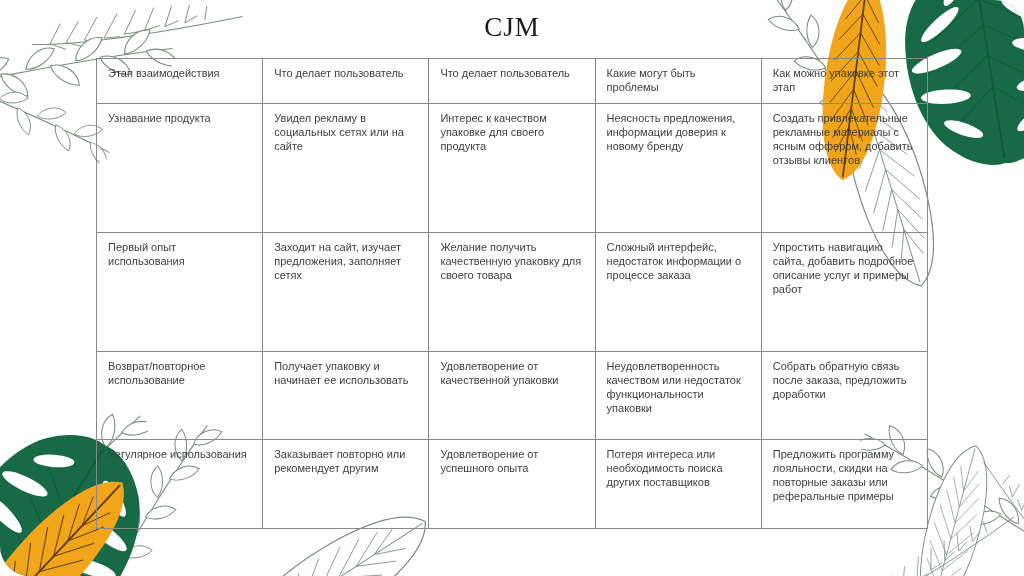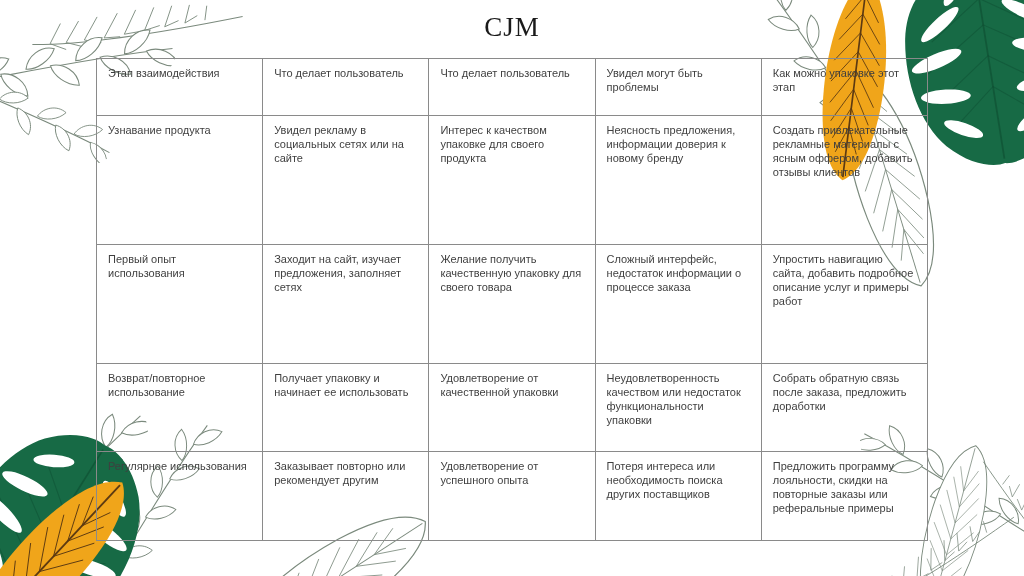--- a/index.html
+++ b/index.html
@@ -1,31 +1,31 @@
 <!DOCTYPE html>
 <html lang="ru" style="--leaf-green: #176a45; --leaf-yellow: #f0a51a; --leaf-vein: #5c3a12; --line-art: #7b8a7d; --table-border: #8a8a8a; --text-color: #3f3f3f; --title-color: #1a1a1a;"><head>
 <meta charset="utf-8">
 <style>
   :root{
     --leaf-green:#176a45; --leaf-yellow:#f0a51a; --leaf-vein:#5c3a12;
     --line-art:#7b8a7d; --table-border:#8a8a8a; --text-color:#3f3f3f; --title-color:#1a1a1a;
   }
   html,body{margin:0;padding:0;}
   body{width:1024px;height:576px;background:#fff;font-family:"Liberation Sans",sans-serif;}
-  .stage{position:relative;width:1024px;height:576px;overflow:hidden;background:#fff;}
+  .stage{position:relative;width:1024px;height:576px;overflow:hidden;background:#fff;border-radius:30px;}
   .deco{position:absolute;z-index:0;pointer-events:none;}
   .title{position:absolute;top:12px;left:0;width:100%;text-align:center;z-index:2;margin:0;
          font-family:"Liberation Serif","DejaVu Serif",serif;font-weight:normal;
          font-size:27px;letter-spacing:1px;color:var(--title-color);}
   table.cjm{position:absolute;left:96px;top:58px;width:832px;z-index:1;
             border-collapse:collapse;table-layout:fixed;background:transparent;}
   .cjm th,.cjm td{border:1px solid var(--table-border);vertical-align:top;text-align:left;
             padding:8px 11px;font-size:11px;line-height:1.27;color:var(--text-color);
             font-weight:normal;overflow:hidden;}
-  tr.hh{height:57px} tr.r1{height:129px} tr.r2{height:119px} tr.r3{height:88px} tr.r4{height:89px}
+  tr.hh{height:45px} tr.r1{height:129px} tr.r2{height:119px} tr.r3{height:88px} tr.r4{height:89px}
   svg{display:block;}
 </style>
 </head>
 <body>
 
 <div class="stage">
 
   <svg width="0" height="0" style="position:absolute" aria-hidden="true">
     <defs>
       <symbol id="monstera" viewBox="0 0 200 230">
@@ -133,21 +133,21 @@
     </svg>
 
   <h1 class="title">CJM</h1>
 
   <table class="cjm">
     <thead>
       <tr class="hh">
         <th>Этап взаимодействия</th>
         <th>Что делает пользователь</th>
         <th>Что делает пользователь</th>
-        <th>Увидел могут быть проблемы</th>
+        <th>Какие могут быть проблемы</th>
         <th>Как можно упаковке этот этап</th>
       </tr>
     </thead>
     <tbody>
       <tr class="r1">
         <td>Узнавание продукта</td>
         <td>Увидел рекламу в социальных сетях или на сайте</td>
         <td>Интерес к качеством упаковке для своего продукта</td>
         <td>Неясность предложения, информации доверия к новому бренду</td>
         <td>Создать привлекательные рекламные материалы с ясным оффером, добавить отзывы клиентов</td>

